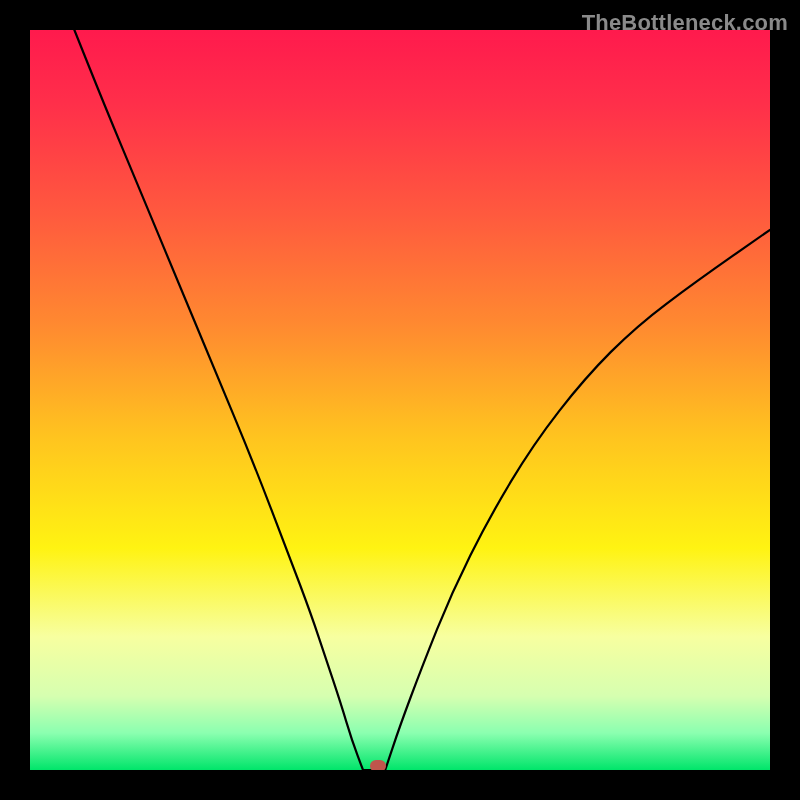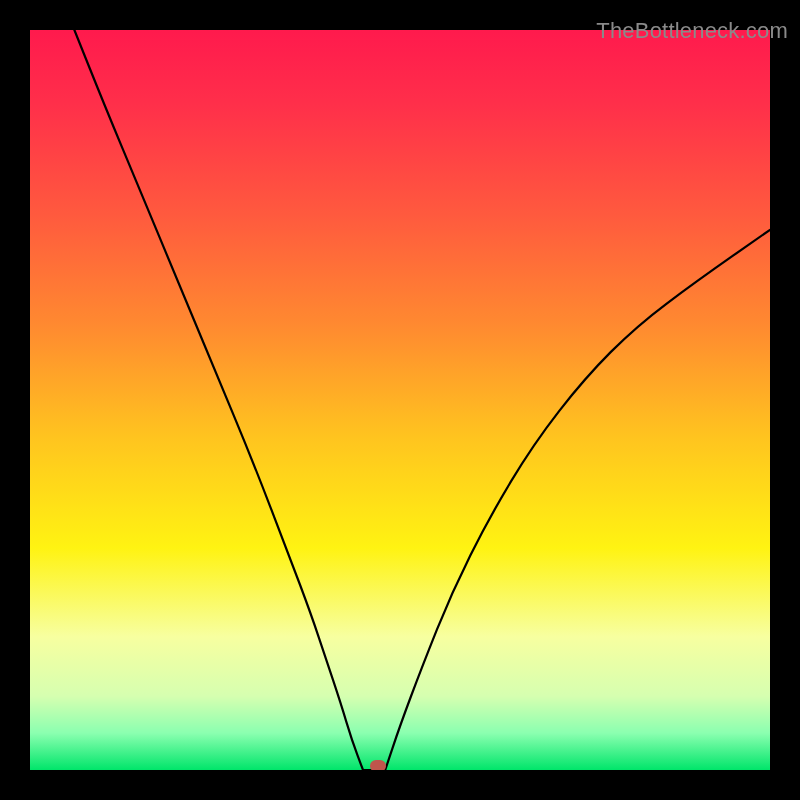--- a/index.html
+++ b/index.html
@@ -25,25 +25,25 @@
     top: 30px;
     width: 740px;
     height: 740px;
     overflow: hidden;
   }
   svg {
     display: block;
   }
   .watermark {
     position: absolute;
-    top: 18px;
+    top: 10px;
     right: 12px;
     color: #8a8a8a;
     font-size: 22px;
-    font-weight: 400;
+    font-weight: 700;
     letter-spacing: 0.2px;
     user-select: none;
   }
   .marker {
     position: absolute;
     width: 16px;
     height: 12px;
     border-radius: 6px;
     background: #c0554c;
     transform: translate(-50%, -50%);

